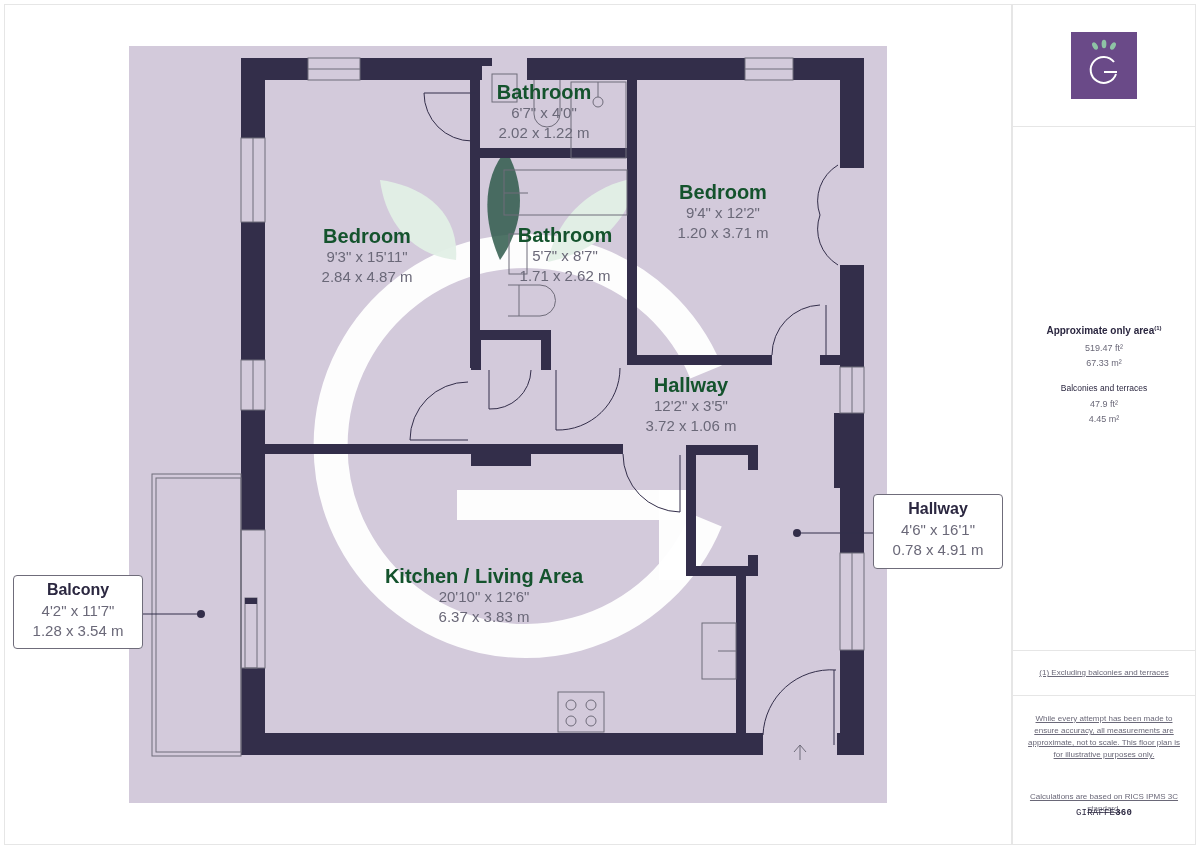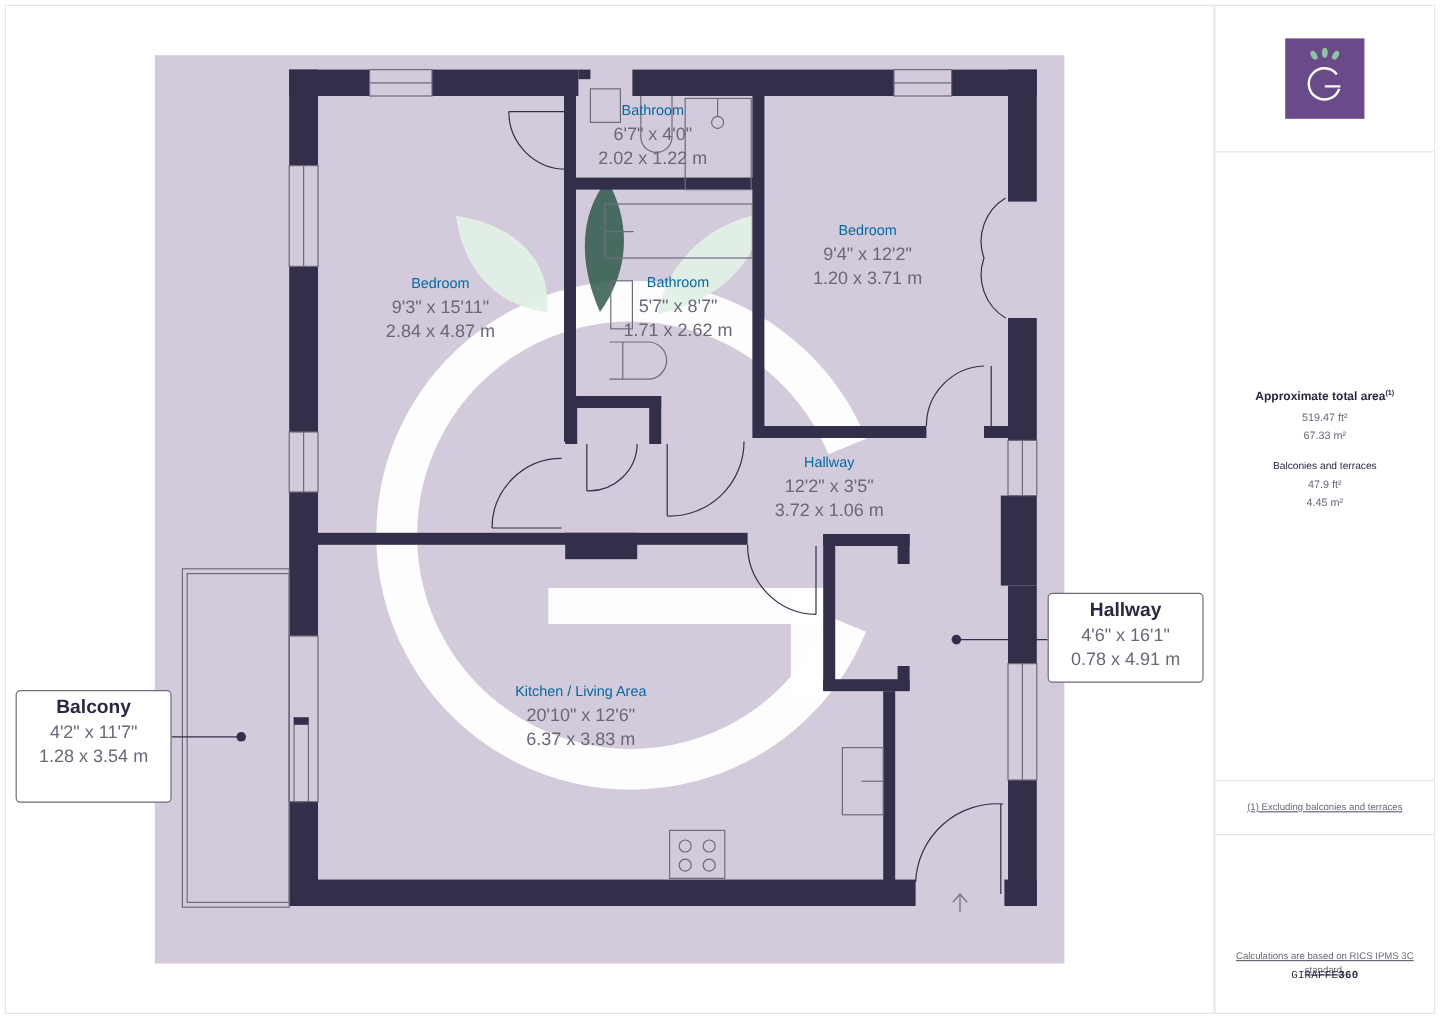--- a/index.html
+++ b/index.html
@@ -25,21 +25,21 @@
   .area-val { font-size: 9px; color: #6a6878; line-height: 15px; }
   .bal-title { font-size: 8.5px; font-weight: normal; color: #2b2740; margin-top: 12px; }
   .note { font-size: 8px; color: #6a6878; line-height: 12px; padding: 0 10px; text-decoration: underline; }
   .brand { font-size: 9px; color: #2b2740; letter-spacing: 0.2px; font-family: Liberation Mono, monospace; }
   .brand b { font-weight: bold; }
 
   .plan { position: absolute; left: 129px; top: 46px; width: 758px; height: 757px; background: #d3cadb; }
   svg.planfull { position: absolute; left: 0; top: 0; width: 1200px; height: 849px; }
 
   .room-label { position: absolute; text-align: center; color: #6a6878; transform: translateX(-50%); white-space: nowrap; }
-  .room-label .name { font-weight: normal; color: #0369a1; font-size: 12px; line-height: 21px; }
+  .room-label .name { font-weight: bold; color: #14532d; font-size: 20px; line-height: 21px; }
   .room-label .dim { font-size: 15px; line-height: 20px; }
 
   .callout {
     position: absolute; background: #fff; border: 1px solid #6f6c7a; border-radius: 4px;
     text-align: center; color: #6a6878; box-sizing: border-box;
   }
   .callout .name { font-weight: bold; color: #2b2740; font-size: 16px; line-height: 22px; margin-top: 3px; }
   .callout .dim { font-size: 15px; line-height: 20px; }
 </style>
 </head>
@@ -204,21 +204,21 @@
   <div class="name">Hallway</div>
   <div class="dim">12'2" x 3'5"</div>
   <div class="dim">3.72 x 1.06 m</div>
 </div>
 <div class="room-label" style="left:484px; top:566px;">
   <div class="name">Kitchen / Living Area</div>
   <div class="dim">20'10" x 12'6"</div>
   <div class="dim">6.37 x 3.83 m</div>
 </div>
 
-<div class="callout" style="left:13px; top:575px; width:130px; height:94px;">
+<div class="callout" style="left:13px; top:575px; width:130px; height:74px;">
   <div class="name">Balcony</div>
   <div class="dim">4'2" x 11'7"</div>
   <div class="dim">1.28 x 3.54 m</div>
 </div>
 <div class="callout" style="left:873px; top:494px; width:130px; height:75px;">
   <div class="name">Hallway</div>
   <div class="dim">4'6" x 16'1"</div>
   <div class="dim">0.78 x 4.91 m</div>
 </div>
 
@@ -229,30 +229,31 @@
       <ellipse cx="33" cy="12" rx="2.4" ry="4.2" fill="#8ec3a5"></ellipse>
       <ellipse cx="42" cy="14" rx="2.4" ry="4" fill="#8ec3a5" transform="rotate(30 42 14)"></ellipse>
       <path d="M 43 30 A 13 13 0 1 0 45 42" fill="none" stroke="#fff" stroke-width="2"></path>
       <line x1="33" y1="40" x2="46" y2="40" stroke="#fff" stroke-width="2"></line>
     </svg>
   </div>
   <div class="sep" style="top:121px;"></div>
 
   <div class="sec" style="top:320px;">
     <div class="area-title">
-      <span>Approximate total area</span><sup>(1)</sup>
+      <span>Approximate only area</span><sup>(1)</sup>
     </div>
     <div class="area-val" style="margin-top:5px;">519.47 ft²</div>
     <div class="area-val">67.33 m²</div>
     <div class="bal-title">Balconies and terraces</div>
     <div class="area-val" style="margin-top:4px;">47.9 ft²</div>
     <div class="area-val">4.45 m²</div>
   </div>
 
   <div class="sep" style="top:645px;"></div>
   <div class="sec note" style="top:662px;">(1) Excluding balconies and terraces</div>
   <div class="sep" style="top:690px;"></div>
 
+  <div class="sec note" style="top:708px;">While every attempt has been made to ensure accuracy, all measurements are approximate, not to scale. This floor plan is for illustrative purposes only.</div>
   <div class="sec note" style="top:767px;margin-top:19px;">Calculations are based on RICS IPMS 3C standard.</div>
   <div class="sec brand" style="top:803px;">
     <span>GIRAFFE</span><b>360</b>
   </div>
 </div>
 
 </body></html>

